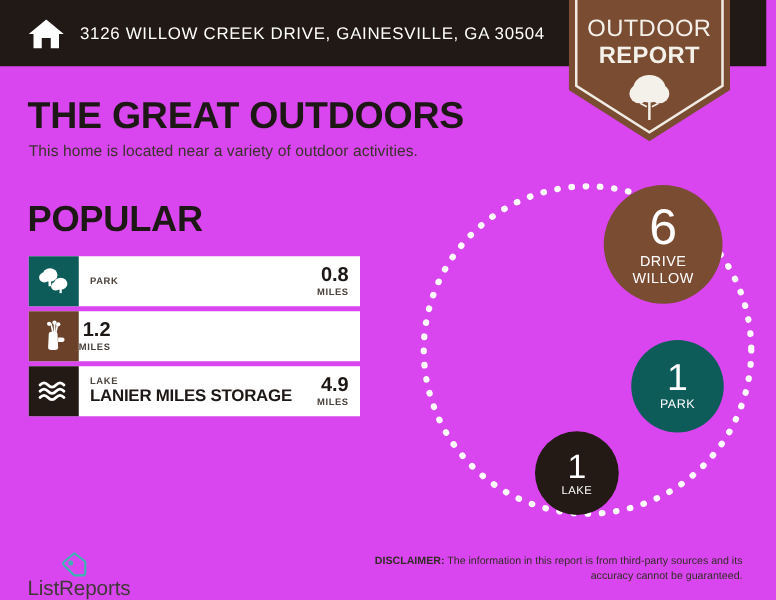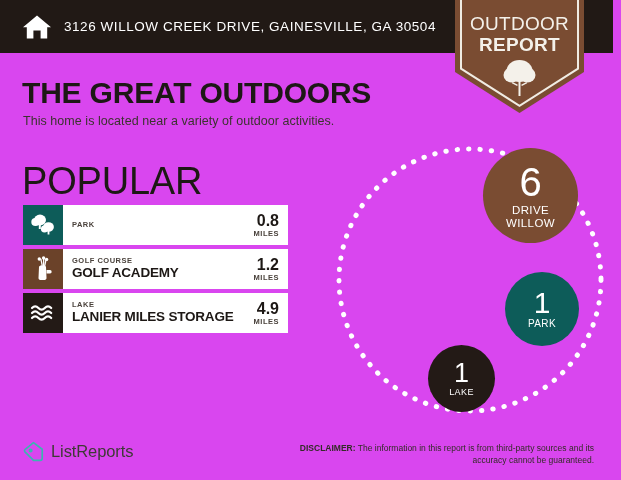--- a/index.html
+++ b/index.html
@@ -96,22 +96,22 @@
     left: 23px;
     top: 114px;
     font-size: 12.5px;
     color: #3b332e;
     letter-spacing: 0.05px;
   }
   .section-title {
     position: absolute;
     left: 22px;
     top: 160px;
-    font-size: 38px;
-    font-weight: 400;
+    font-size: 29px;
+    font-weight: 700;
     color: #1d1815;
     letter-spacing: -0.2px;
   }
 
   
   .poi-list {
     position: absolute;
     left: 23px;
     top: 205px;
     width: 265px;
@@ -264,20 +264,21 @@
     line-height: 1.15;
   }
 
   
   .logo {
     position: absolute;
     left: 22px;
     top: 440px;
     display: flex;
     align-items: center;
+    flex-direction: column;
   }
   .logo-mark {
     width: 22px;
     height: 22px;
     margin-right: 7px;
     display: flex;
     align-items: center;
     justify-content: center;
   }
   .logo-text {
@@ -368,24 +369,20 @@
             <path d="M15.5 14 L19 14 C20 14 20.6 14.8 20.6 15.8 C20.6 16.8 20 17.5 19 17.5 L15.5 17.5 Z"></path>
             <rect x="9.2" y="3" width="1.3" height="7" transform="rotate(-12 9.2 3)"></rect>
             <circle cx="8.3" cy="3" r="1.7"></circle>
             <rect x="12" y="2" width="1.3" height="8"></rect>
             <circle cx="12.6" cy="2" r="1.7"></circle>
             <rect x="14.4" y="3.4" width="1.3" height="7" transform="rotate(12 14.4 3.4)"></rect>
             <circle cx="15.6" cy="3.4" r="1.7"></circle>
           </g>
         </svg>
       </div>
-      <div class="poi-texts">
-        <span class="poi-cat">GOLF COURSE</span>
-        <span class="poi-name">GOLF ACADEMY</span>
-      </div>
       <div class="poi-dist">
         <span class="poi-dist-num">1.2</span>
         <span class="poi-dist-unit">MILES</span>
       </div>
     </div>
 
     <div class="poi-row">
       <div class="poi-icon" style="background:#231a16;">
         <svg width="28" height="22" viewBox="0 0 28 22" aria-hidden="true">
           <g fill="none" stroke="#ffffff" stroke-width="2.2" stroke-linecap="round">

